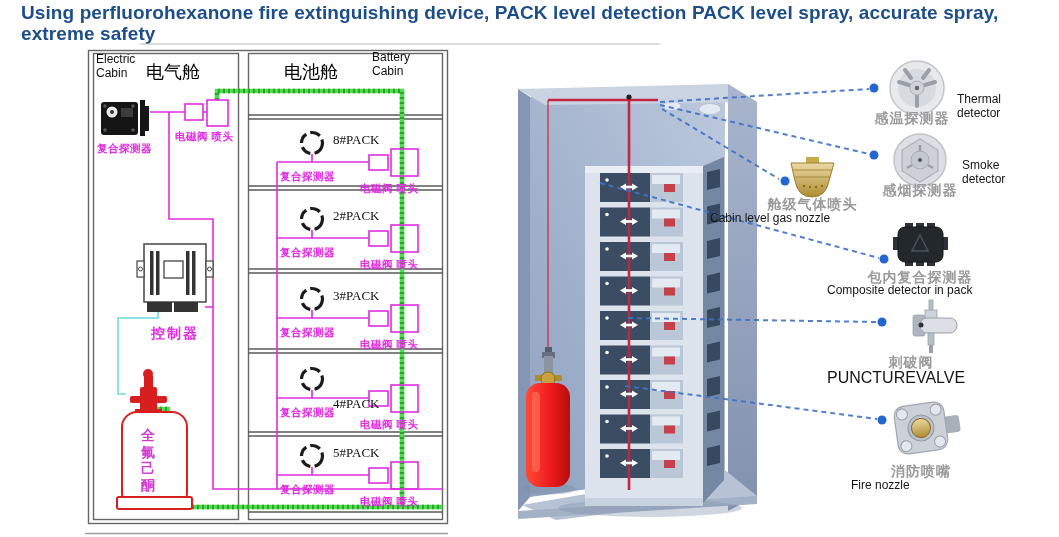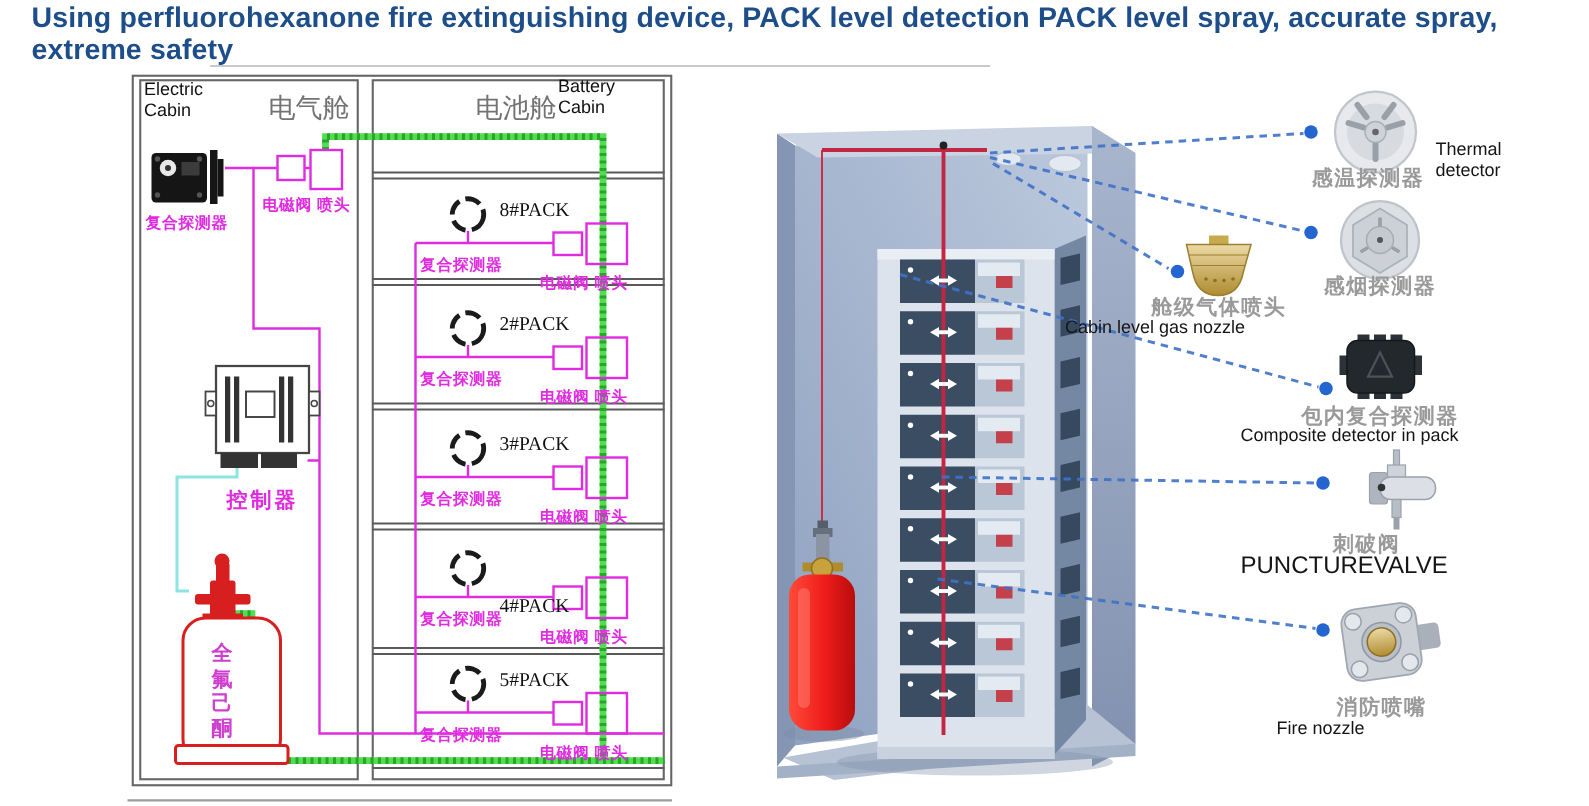--- a/index.html
+++ b/index.html
@@ -3,21 +3,21 @@
 <meta charset="utf-8">
 <style>
   html,body{margin:0;padding:0;background:#fff;}
   .stage{position:relative;width:1059px;height:537px;background:#fff;overflow:hidden;
          font-family:"Liberation Sans",sans-serif;}
   .gfx{position:absolute;left:0;top:0;}
   .lbl{position:absolute;white-space:pre-line;}
   .title{position:absolute;left:21px;top:2px;width:985px;font-size:19px;font-weight:bold;
          color:#1d4e89;line-height:1.12;letter-spacing:.1px;}
   .en-sm{font-size:12px;color:#111;line-height:1.15;}
-  .zh-big{font-size:18px;color:#737373;margin-left:33px;}
+  .zh-big{font-size:18px;color:#000000;}
   .mag{font-size:10.5px;font-weight:bold;color:#e02ce0;letter-spacing:.5px;}
   .mag-md{font-size:14px;font-weight:bold;color:#e02ce0;letter-spacing:2px;}
   .cyl-txt{font-size:14px;font-weight:bold;color:#cf3ecf;width:16px;line-height:1.18;
            word-break:break-all;text-align:center;}
   .cad{font-family:"Liberation Serif",serif;font-size:13px;color:#111;}
   .zh-gray{font-size:14px;font-weight:bold;color:#9a9a9a;text-align:center;letter-spacing:1px;}
   .en-blk{font-size:12px;color:#151515;line-height:1.2;}
   .ctr{text-align:left;}
 </style>
 </head>
@@ -430,20 +430,21 @@
   <div class="lbl mag" style="left:360px;top:418px;">电磁阀  喷头</div>
 
   <div class="lbl cad" style="left:333px;top:445px;">5#PACK</div>
   <div class="lbl mag" style="left:280px;top:483px;">复合探测器</div>
   <div class="lbl mag" style="left:360px;top:495px;">电磁阀  喷头</div>
 
   <div class="lbl zh-gray" style="left:862px;top:110px;width:100px;">感温探测器</div>
   <div class="lbl en-blk" style="left:957px;top:92px;width:78px;">Thermal detector</div>
 
   <div class="lbl zh-gray" style="left:870px;top:182px;width:100px;">感烟探测器</div>
+  <div class="lbl en-blk" style="left:962px;top:158px;width:78px;">Smoke detector</div>
 
   <div class="lbl zh-gray" style="left:745px;top:196px;width:135px;">舱级气体喷头</div>
   <div class="lbl en-blk ctr" style="left:710px;top:211px;width:205px;">Cabin level gas nozzle</div>
 
   <div class="lbl zh-gray" style="left:840px;top:269px;width:160px;">包内复合探测器</div>
   <div class="lbl en-blk ctr" style="left:827px;top:283px;width:215px;">Composite detector in pack</div>
 
   <div class="lbl zh-gray" style="left:861px;top:354px;width:100px;">刺破阀</div>
   <div class="lbl en-blk ctr" style="left:827px;top:368px;width:200px;font-size:16px;">PUNCTUREVALVE</div>
 

